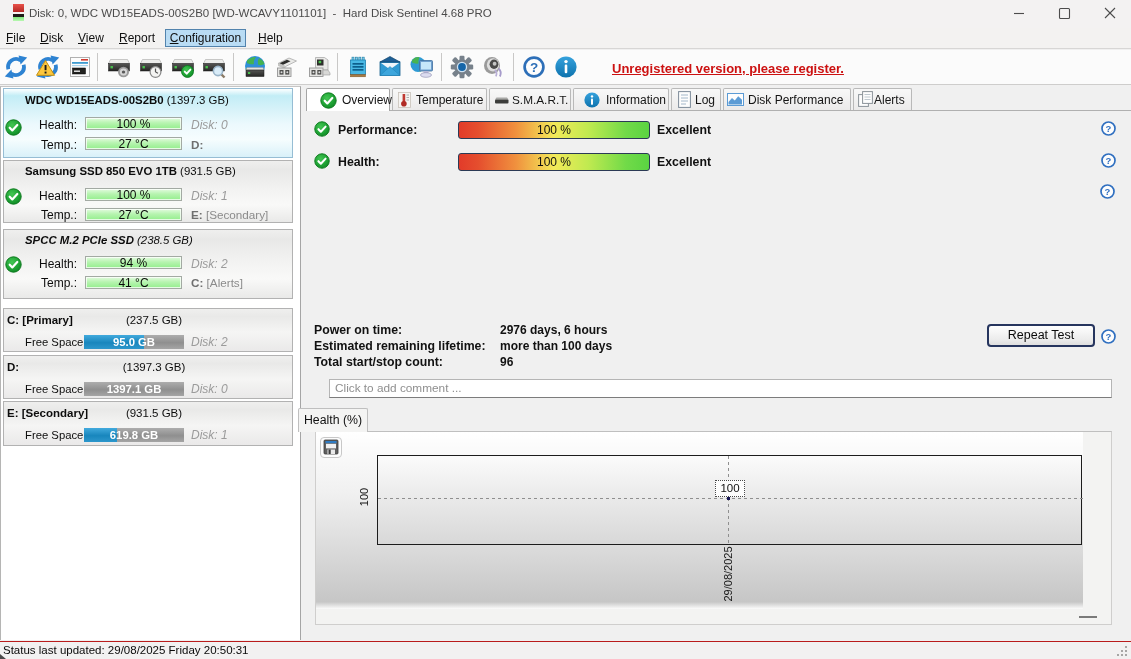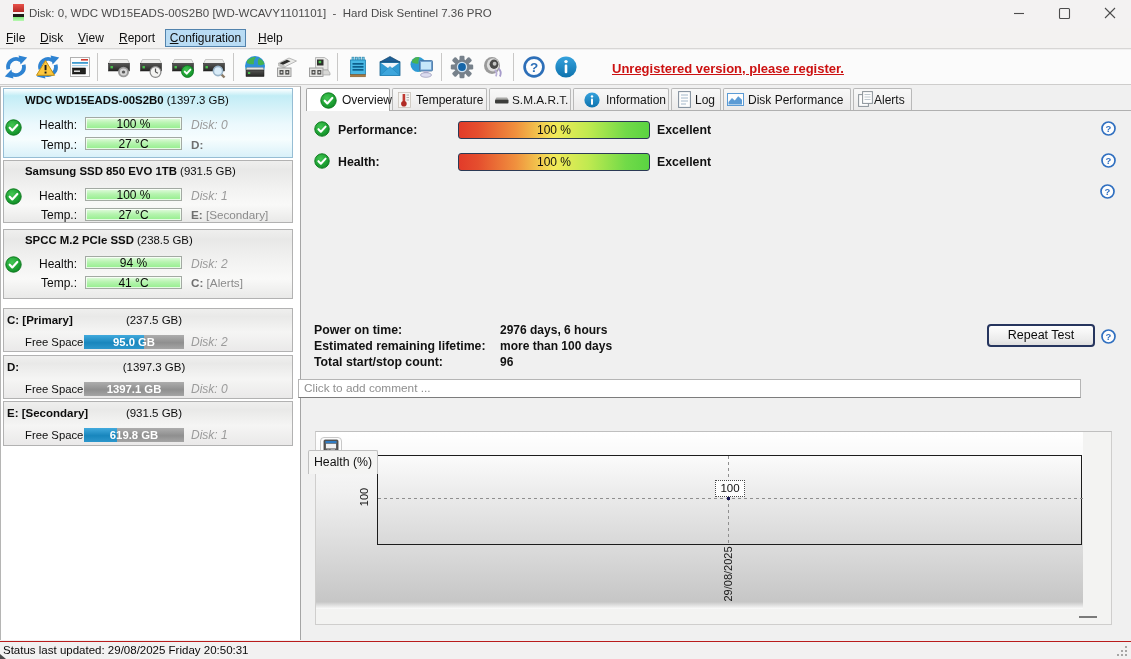--- a/index.html
+++ b/index.html
@@ -43,25 +43,25 @@
   .ptext { position:absolute; left:0; top:1px; width:100px; text-align:center; font-size:11.3px; font-weight:bold; color:#ffffff; }
 
   
   .tab { position:absolute; top:88px; height:22px; background:linear-gradient(180deg,#f8f8f8 0%,#ebeaea 100%); border:1px solid #b9b9b9; border-bottom:none; border-radius:2px 2px 0 0; font-size:12px; color:#151515; }
   .tab.on { background:#ffffff; height:23px; border-color:#a5a5a5; }
   .tabline { position:absolute; left:306px; top:110px; width:825px; height:1px; background:#b0b0b0; }
   .rlabel { position:absolute; font-size:12.3px; color:#111;font-weight:bold; }
   .rbold { position:absolute; font-size:12px; font-weight:bold; color:#111; }
   .gradbar { position:absolute; left:458px; width:192px; height:18px; border:1px solid #2b3a55; border-radius:3px; background:linear-gradient(90deg,#e23b2a 0%,#e54e2e 10%,#f0913e 30%,#f3ea59 50%,#c0ea50 68%,#71da48 88%,#5ad442 100%); text-align:center; font-size:12px; line-height:17px; color:#101010; }
   #greenbox { position:absolute; left:310px; top:181px; width:786px; height:127px; background:#c0f5c0; border:1px solid #999999; font-size:12.3px; color:#0a0a0a; }
-  #comment { position:absolute; left:298px; top:379px; width:783px; height:19px; background:#ffffff; border:1px solid #b5b5b5; border-bottom-color:#7c7c7c; font-size:11.8px; color:#8f8f8f; line-height:17px; padding-left:5px; }
+  #comment { position:absolute; left:329px; top:379px; width:783px; height:19px; background:#ffffff; border:1px solid #b5b5b5; border-bottom-color:#7c7c7c; font-size:11.8px; color:#8f8f8f; line-height:17px; padding-left:5px; }
   #btn-repeat { position:absolute; left:987px; top:324px; width:108px; height:23px; border:2px solid #26355e; border-radius:4px; background:linear-gradient(180deg,#fefefe 0%,#ececec 70%,#dfdfdf 100%); text-align:center; font-size:12.5px; line-height:19px; color:#0a0a0a; }
 
   
-  #chart-tab { position:absolute; left:308px; top:408px; width:70px; height:24px; background:#f4f4f3; border:1px solid #bfbfbf; border-bottom:none; border-radius:2px 2px 0 0; font-size:12.3px; color:#111; text-align:center; line-height:22px; z-index:5;margin-top:42px; }
+  #chart-tab { position:absolute; left:298px; top:408px; width:70px; height:24px; background:#f4f4f3; border:1px solid #bfbfbf; border-bottom:none; border-radius:2px 2px 0 0; font-size:12.3px; color:#111; text-align:center; line-height:22px; z-index:5; }
   #chart-panel { position:absolute; left:315px; top:431px; width:797px; height:194px; background:#f3f3f2; border:1px solid #cfcecd; border-top-color:#bfbfbf; }
   #chart-grad { position:absolute; left:0px; top:0px; width:767px; height:177px; background:linear-gradient(180deg,#ffffff 0%,#f0f0f0 35%,#c6c6c6 96%,#fbfbfb 100%); }
   #savebtn { position:absolute; left:4px; top:5px; width:22px; height:21px; border:1px solid #c8c8c8; border-radius:4px; background:#fcfcfc; }
   #plot { position:absolute; left:61px; top:23px; width:705px; height:90px; border:1px solid #1c1c1c; background:linear-gradient(180deg,#fbfbfb 0%,#e9e9e9 50%,#d8d8d8 100%); }
   .vlab { font-size:11px; color:#161616; transform:rotate(-90deg); transform-origin:center; white-space:nowrap; position:absolute; }
   #dash-h { position:absolute; left:0; top:42px; width:705px; height:1px; background-image:linear-gradient(90deg,#8f8f8f 50%,transparent 50%); background-size:6px 1px; }
   #dash-v { position:absolute; left:350px; top:0; width:1px; height:90px; background-image:linear-gradient(180deg,#8f8f8f 50%,transparent 50%); background-size:1px 6px; }
   #vbox { position:absolute; left:337px; top:24px; width:30px; height:17px; background:#fdfdfd; border:1px dotted #4a4a4a; text-align:center; font-size:11.5px; line-height:15px; color:#111; }
   #dot { position:absolute; left:349px; top:41px; width:3px; height:3px; background:#141452; }
 
@@ -73,21 +73,21 @@
 <body>
 <div id="win">
 
   <div id="titlebar">
     <div class="abs" style="left:13px;top:4px;width:11px;height:17px;">
       <div class="abs" style="left:0;top:0;width:11px;height:8px;background:linear-gradient(180deg,#e8524a,#b32724);"></div>
       <div class="abs" style="left:0;top:8px;width:11px;height:2px;background:#f4f2f0;"></div>
       <div class="abs" style="left:0;top:10px;width:11px;height:3px;background:#1e1a18;"></div>
       <div class="abs" style="left:0;top:13px;width:11px;height:4px;background:linear-gradient(180deg,#7ee87a,#b9f7b2);"></div>
     </div>
-    <span id="title-text">Disk: 0, WDC WD15EADS-00S2B0 [WD-WCAVY1101101]  -  Hard Disk Sentinel 7.36 PRO</span>
+    <span id="title-text">Disk: 0, WDC WD15EADS-00S2B0 [WD-WCAVY1101101]  -  Hard Disk Sentinel 4.68 PRO</span>
     <svg class="abs" style="left:1009px;top:3px;" width="115" height="22" viewBox="0 0 115 22">
       <line x1="5" y1="10.5" x2="15" y2="10.5" stroke="#4c4c4c" stroke-width="1.1"></line>
       <rect x="50.5" y="5.5" width="10" height="10" rx="1" fill="none" stroke="#4c4c4c" stroke-width="1.1"></rect>
       <line x1="96" y1="5" x2="106" y2="15" stroke="#4c4c4c" stroke-width="1.1"></line>
       <line x1="106" y1="5" x2="96" y2="15" stroke="#4c4c4c" stroke-width="1.1"></line>
     </svg>
   </div>
 
   <div id="menubar">
     <span class="mi" style="left:6px;"><u>F</u>ile</span>
@@ -294,21 +294,21 @@
       </svg>
       <div class="clabel" style="left:17px;top:28px;">Health:</div>
       <div class="hbar" style="top:27px;">100 %</div>
       <div class="cinfo" style="top:28px;">Disk: 1</div>
       <div class="clabel" style="left:17px;top:47px;">Temp.:</div>
       <div class="hbar" style="top:46.5px;">27 °C</div>
       <div class="cletter" style="top:47px;">E: <span>[Secondary]</span></div>
     </div>
 
     <div class="card" style="top:142px;height:70px;">
-      <div class="ctitle" style="top:4px;">SPCC M.2 PCIe SSD <span>(238.5 GB)</span></div>
+      <div class="ctitle" style="top:4px;font-style:italic;">SPCC M.2 PCIe SSD <span>(238.5 GB)</span></div>
       <svg class="abs" style="left:1px;top:26px;" width="17" height="17" viewBox="0 0 17 17">
         <circle cx="8.5" cy="8.5" r="7.7" fill="url(#gg)" stroke="#0d7a1e" stroke-width="1"></circle>
         <path d="M4.7 8.7 l2.6 2.7 5-5.4" stroke="#fff" stroke-width="2.2" fill="none" stroke-linecap="round" stroke-linejoin="round"></path>
       </svg>
       <div class="clabel" style="left:17px;top:27px;">Health:</div>
       <div class="hbar" style="top:26px;">94 %</div>
       <div class="cinfo" style="top:27px;">Disk: 2</div>
       <div class="clabel" style="left:17px;top:46px;">Temp.:</div>
       <div class="hbar" style="top:45.5px;">41 °C</div>
       <div class="cletter" style="top:46px;">C: <span>[Alerts]</span></div>

